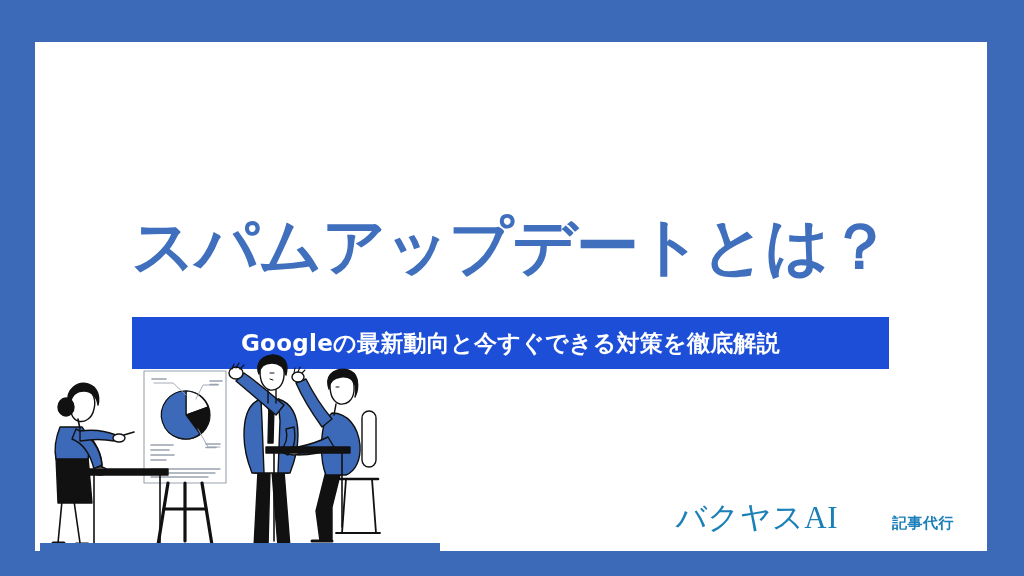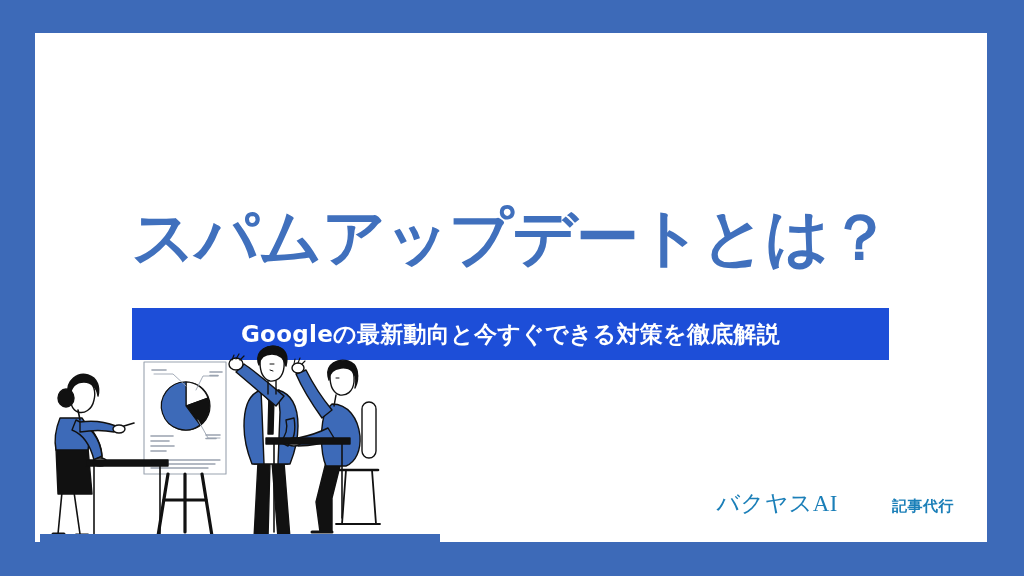--- a/index.html
+++ b/index.html
@@ -13,21 +13,21 @@
   #slide {
     position: relative;
     width: 1024px;
     height: 576px;
     background: #3d6ab8;
     overflow: hidden;
   }
   #canvas {
     position: absolute;
     left: 35px;
-    top: 33px;
+    top: 42px;
     width: 952px;
     height: 509px;
     background: #ffffff;
     overflow: hidden;
   }
 
   
   #title {
     position: absolute;
     left: 85px;
@@ -68,21 +68,21 @@
   #logo {
     position: absolute;
     right: 33px;
     top: 455px;
     display: flex;
     align-items: baseline;
     gap: 7px;
   }
   #logo-main {
     font-family: "Liberation Serif", "DejaVu Serif", serif;
-    font-size: 23px;
+    font-size: 31px;
     font-weight: 400;
     color: #1b7fb8;
     letter-spacing: 0.5px;
   }
   #logo-sub {
     font-family: "DejaVu Sans", "Liberation Sans", sans-serif;
     font-size: 15px;
     font-weight: 700;
     color: #1b7fb8;
     letter-spacing: 0.5px;

